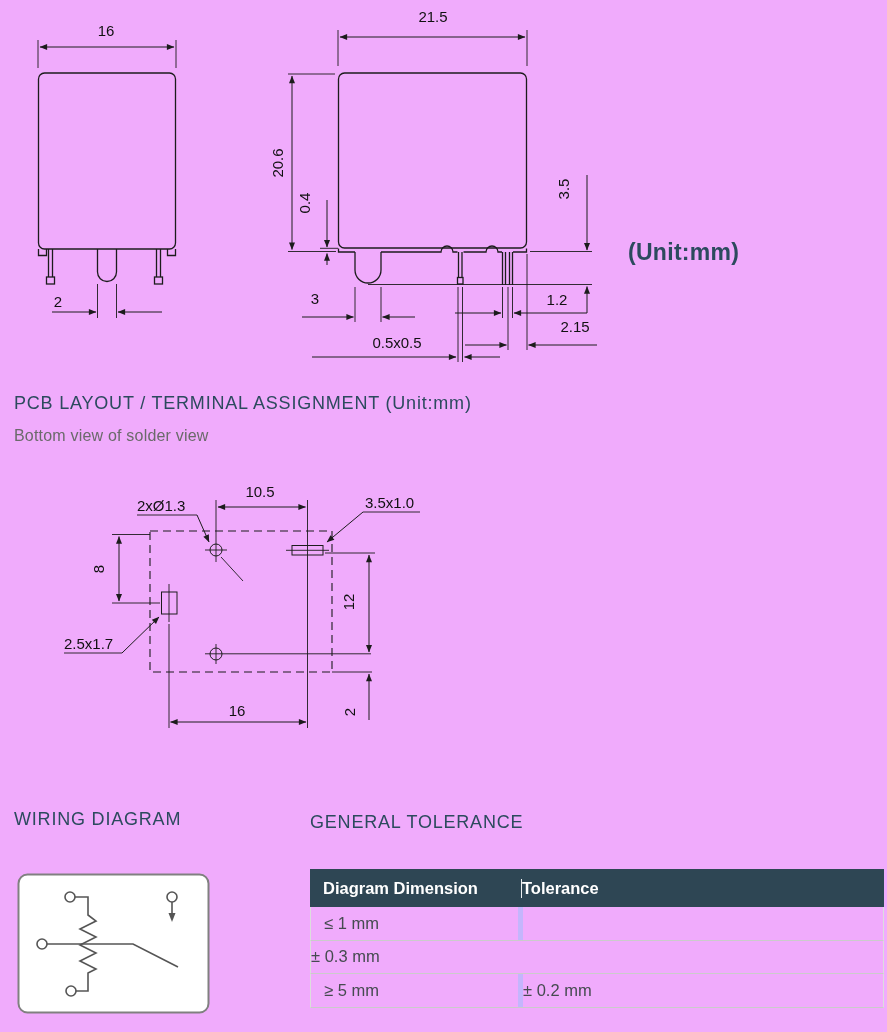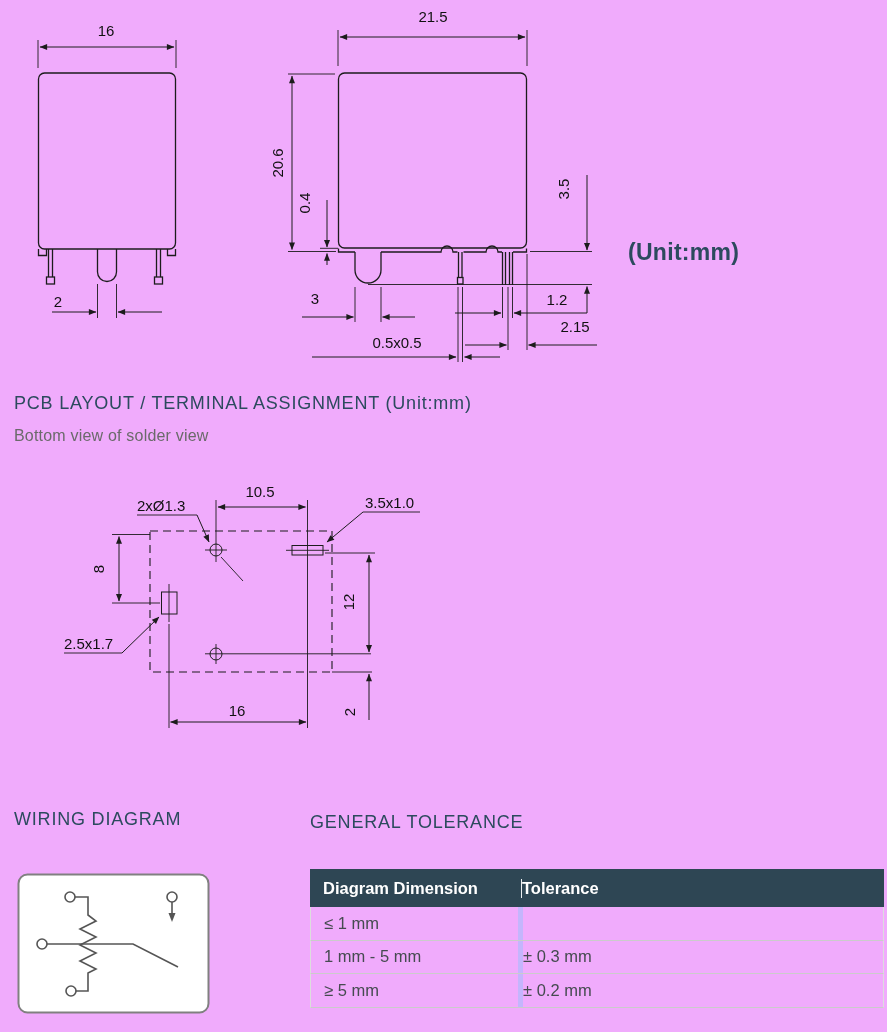--- a/index.html
+++ b/index.html
@@ -218,21 +218,20 @@
 
   <div class="tol-table">
     <div class="tol-head">
       <div class="c1">Diagram Dimension</div>
       <div class="c2">Tolerance</div>
     </div>
     <div class="tol-row">
       <div class="c1">≤ 1 mm</div>
     </div>
     <div class="tol-row">
-      <div class="c1">1 mm - 5 mm</div>
       <div class="c2">± 0.3 mm</div>
     </div>
     <div class="tol-row">
       <div class="c1">≥ 5 mm</div>
       <div class="c2">± 0.2 mm</div>
     </div>
   </div>
 
 </div>
 

